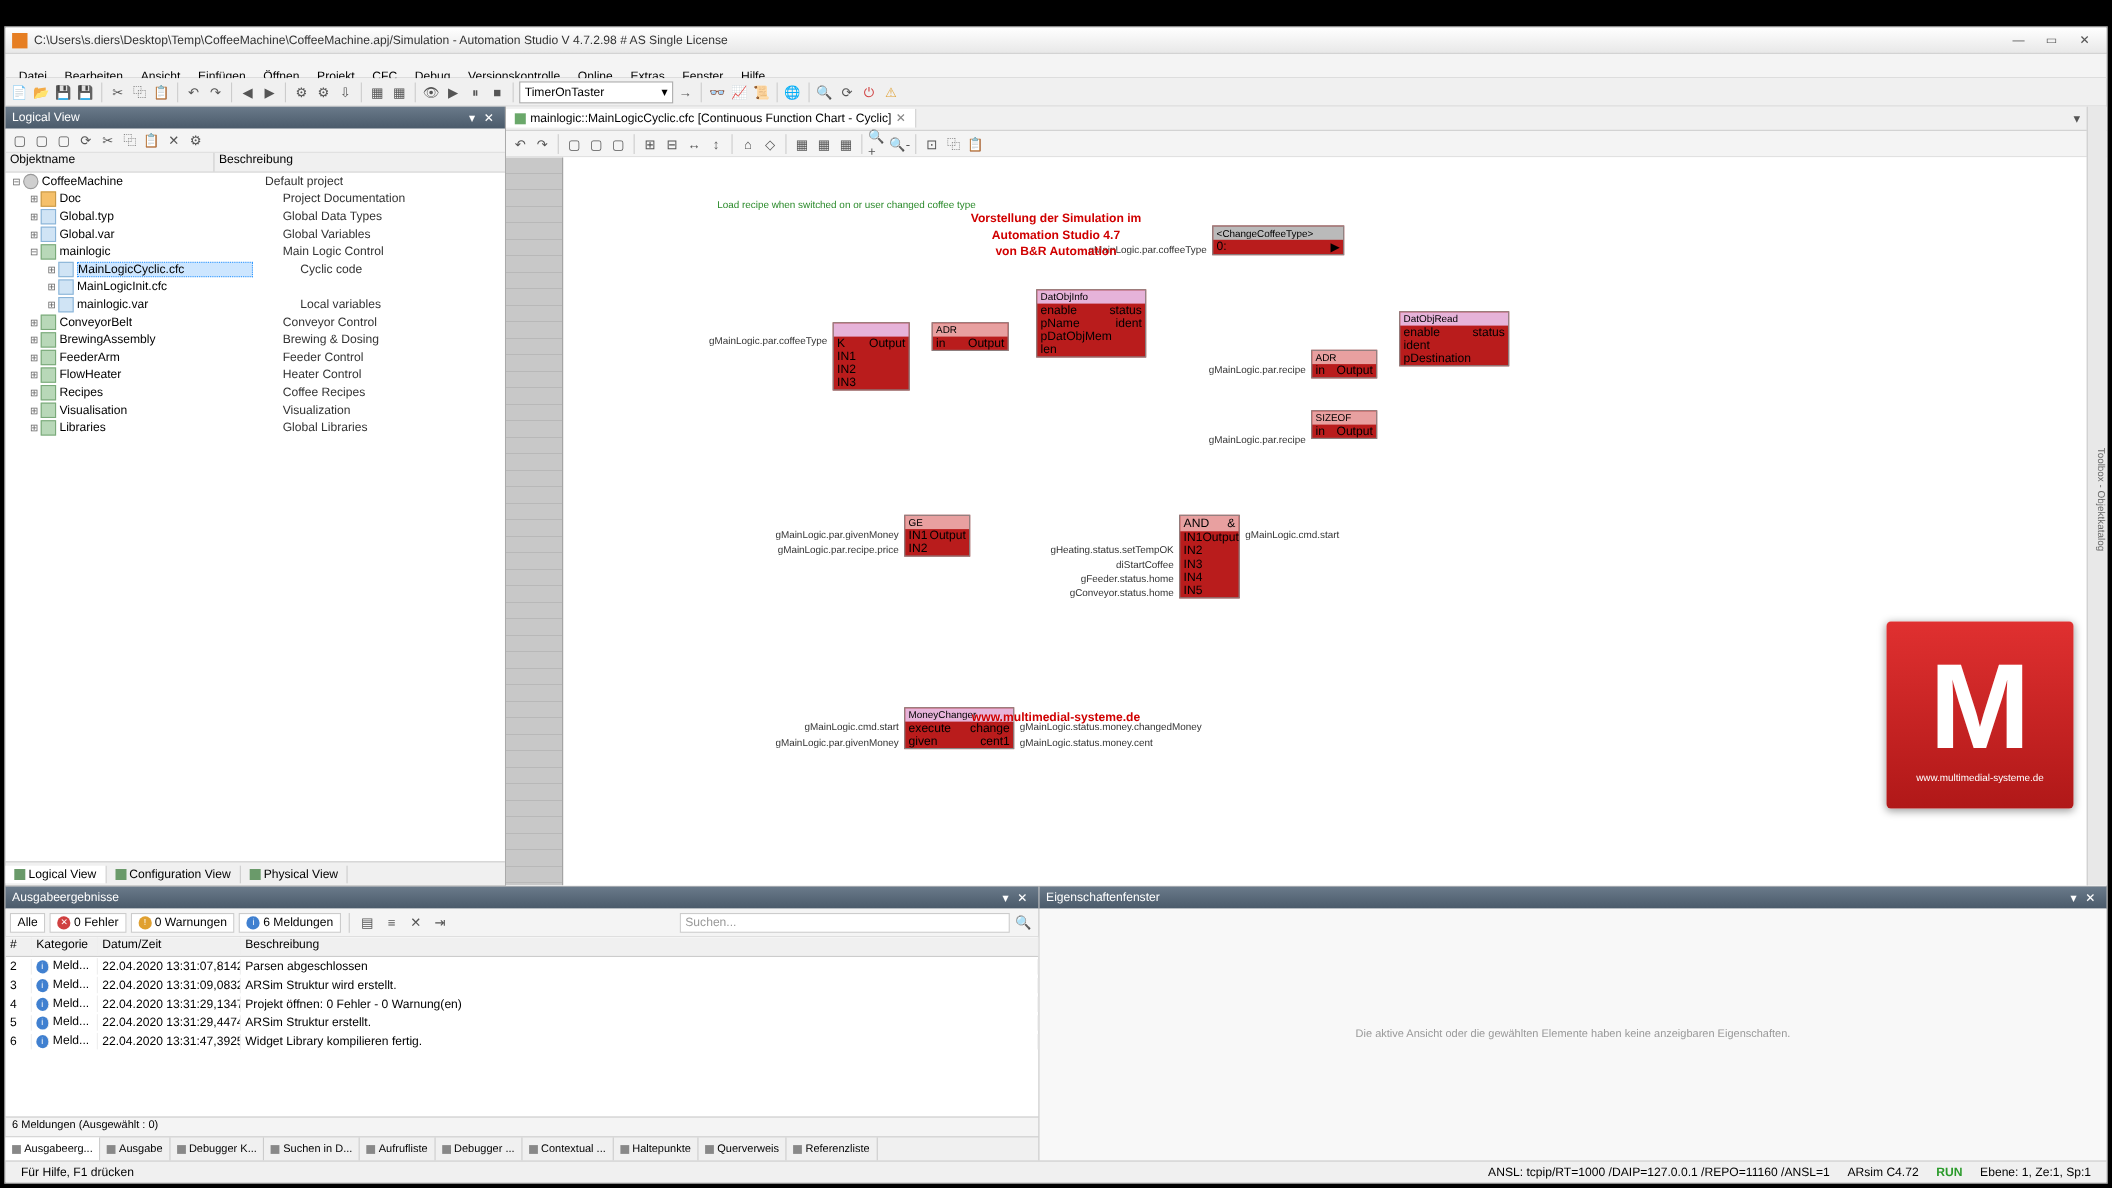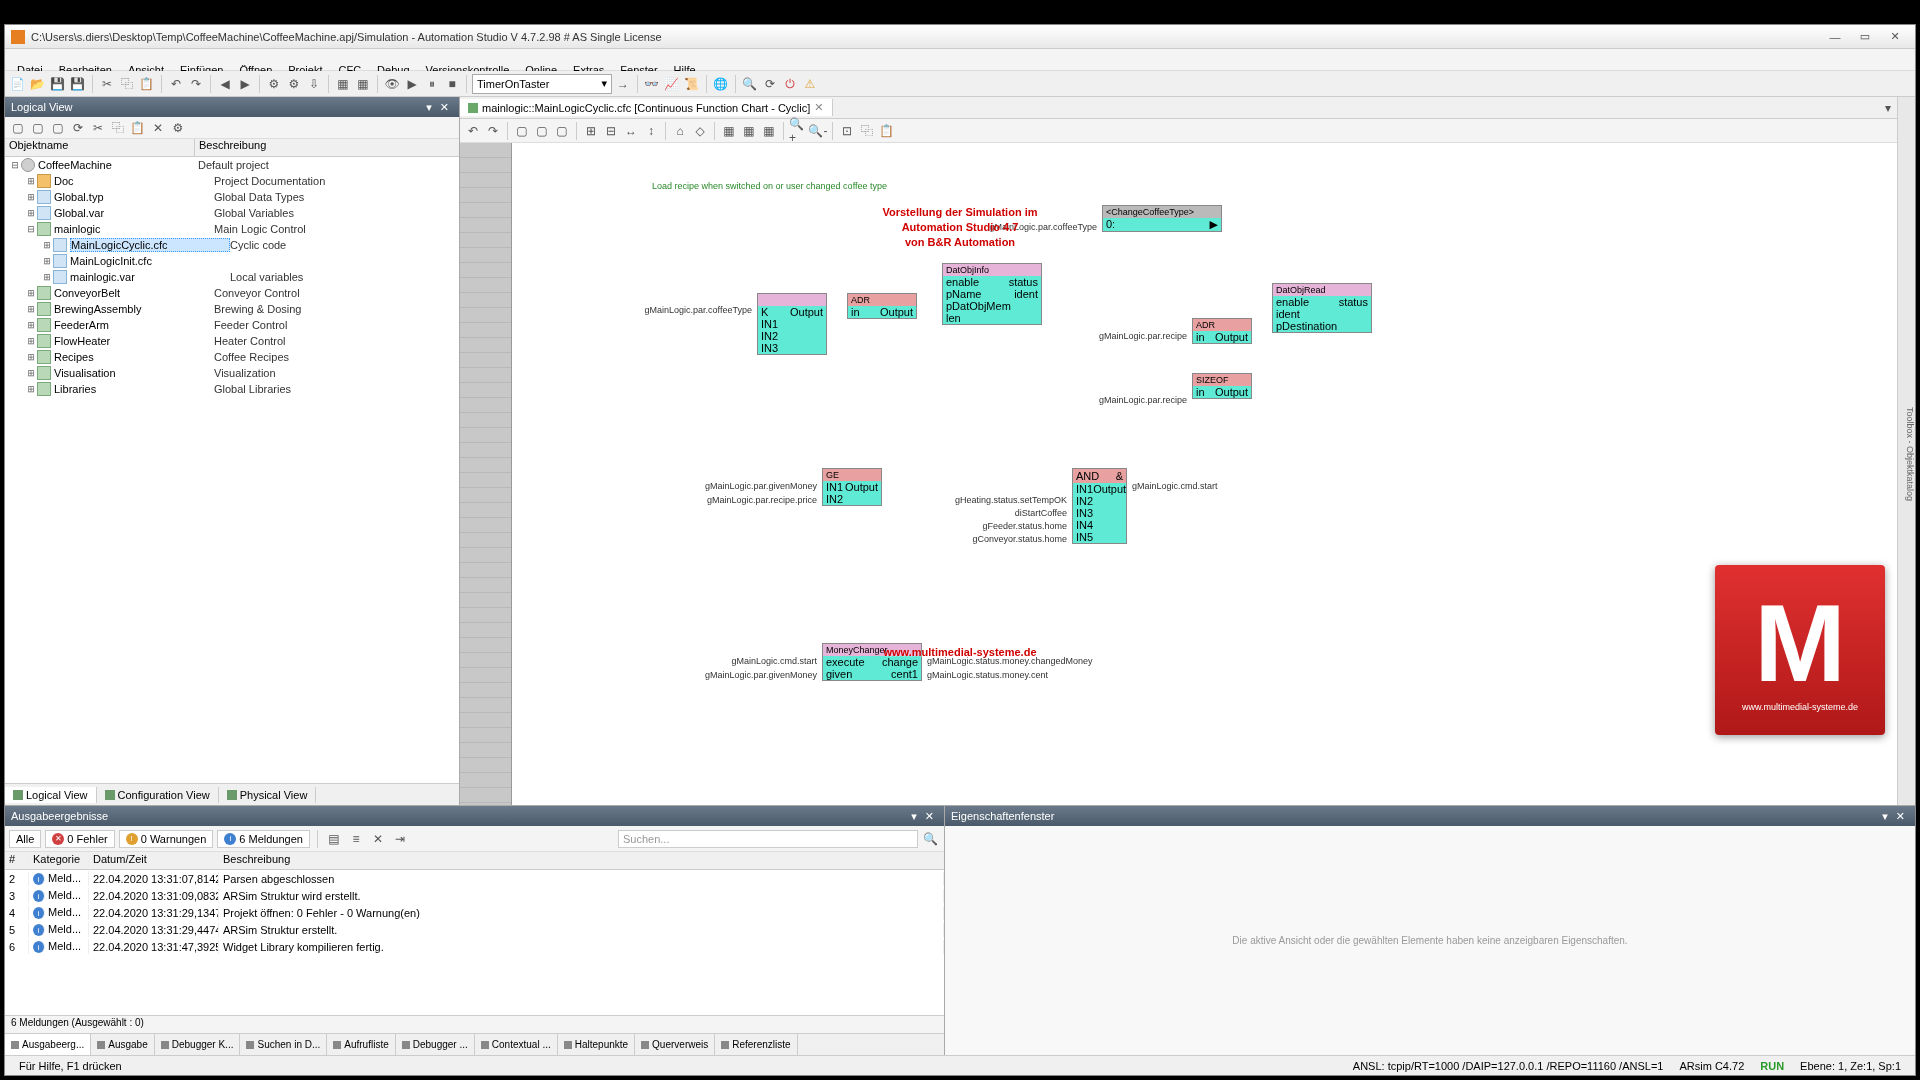--- a/index.html
+++ b/index.html
@@ -29,43 +29,43 @@
 .tree-row { display: flex; align-items: center; height: 16px; padding-left: 4px; }
 .tree-row.selected .name { background: #cde6ff; border: 1px dotted #3399ff; }
 .tree-row .ind { display: inline-block; }
 .tree-row .tw { width: 12px; text-align: center; color: #666; cursor: pointer; font-size: 9px; }
 .tree-row .ico { width: 14px; height: 14px; margin-right: 3px; display: inline-block; }
 .ico-folder { background: #f5c06a; border: 1px solid #c89a4a; }
 .ico-file { background: #d0e4f5; border: 1px solid #8ab4d8; }
 .ico-cog { background: #cfcfcf; border: 1px solid #999; border-radius: 50%; }
 .ico-pkg { background: #b8d8b8; border: 1px solid #7aaa7a; }
 .tree-row .name { width: 160px; white-space: nowrap; overflow: hidden; }
-.tree-row .desc { color: #333; white-space: nowrap; }
+.tree-row .desc { color: #333; white-space: nowrap; margin-left: 43px; }
 .view-tabs { height: 22px; background: #f0f0f0; border-top: 1px solid #ccc; display: flex; align-items: center; }
 .view-tab { padding: 2px 8px; border-right: 1px solid #ccc; display: flex; align-items: center; gap: 3px; cursor: pointer; }
 .view-tab.active { background: #fff; }
 .vt-ico { width: 10px; height: 10px; background: #6a9a6a; }
 .editor-pane { flex: 1; display: flex; flex-direction: column; background: #fff; position: relative; }
 .editor-tabs { height: 22px; background: #f0f0f0; border-bottom: 1px solid #ccc; display: flex; align-items: center; text-align: center; }
 .editor-tab { padding: 2px 8px; background: #fff; border-right: 1px solid #ccc; display: flex; align-items: center; gap: 4px; }
 .editor-tab .x { cursor: pointer; color: #888; }
 .editor-toolbar { height: 24px; background: #f4f4f4; border-bottom: 1px solid #ddd; display: flex; align-items: center; padding: 0 4px; gap: 2px; }
 .canvas-wrap { flex: 1; position: relative; overflow: hidden; background: #fff; }
 .ruler-left { position: absolute; left: 0; top: 0; bottom: 0; width: 52px; background: repeating-linear-gradient(180deg,#c8c8c8 0,#c8c8c8 14px,#b8b8b8 14px,#b8b8b8 15px); border-right: 1px solid #999; }
 .canvas { position: absolute; left: 52px; right: 0; top: 0; bottom: 0; }
-.fb-block { position: absolute; background: #5eead4; border: 1px solid #888; font-size: 9px; }
+.fb-block { position: absolute; background: #b91c1c; border: 1px solid #888; font-size: 9px; }
 .fb-hdr { background: #bababa; padding: 1px 3px; font-size: 9px; white-space: nowrap; overflow: hidden; }
 .fb-hdr.pink { background: #e6b3d9; }
 .fb-hdr.red { background: #e8a0a0; }
 .fb-port { padding: 0 3px; font-size: 9px; display: flex; justify-content: space-between; }
 .fb-label { position: absolute; font-size: 9px; color: #333; white-space: nowrap; }
 .fb-comment { position: absolute; font-size: 9px; color: #2a8a2a; }
 .right-rail { position: absolute; right: 0; top: 0; bottom: 0; width: 18px; background: #e8e8e8; border-left: 1px solid #ccc; writing-mode: vertical-rl; text-align: center; font-size: 9px; color: #666; padding-top: 6px; }
 .overlay-text { position: absolute; color: #d00000; font-family: Georgia, "Times New Roman", serif; font-weight: bold; text-align: center; left: 0; right: 0; pointer-events: none; text-shadow: 1px 1px 0 rgba(255,255,255,0.3); }
-.ov1 { top: 180px; font-size: 68px; line-height: 1.35; }
+.ov1 { top: 167px; font-size: 68px; line-height: 1.35; }
 .ov2 { top: 620px; font-size: 68px; line-height: 1.35; }
 .logo-m { position: absolute; right: 30px; top: 540px; width: 170px; height: 170px; background: linear-gradient(#e03030,#b01818); display: flex; flex-direction: column; align-items: center; justify-content: center; color: #fff; border-radius: 4px; box-shadow: 0 2px 8px rgba(0,0,0,.4); }
 .logo-m .big { font-size: 110px; font-weight: bold; font-family: Arial; line-height: 1; }
 .logo-m .small { font-size: 9px; margin-top: 4px; }
 .bottom-area { height: 250px; display: flex; border-top: 1px solid #aaa; }
 .output-pane { width: 940px; display: flex; flex-direction: column; border-right: 1px solid #aaa; }
 .prop-pane { flex: 1; display: flex; flex-direction: column; }
 .out-filter { height: 26px; background: #f4f4f4; border-bottom: 1px solid #ddd; display: flex; align-items: center; padding: 0 4px; gap: 4px; }
 .filter-btn { padding: 2px 6px; border: 1px solid #ccc; background: #fff; display: flex; align-items: center; gap: 3px; cursor: pointer; }
 .badge { width: 12px; height: 12px; border-radius: 50%; display: inline-flex; align-items: center; justify-content: center; font-size: 8px; color: #fff; }

